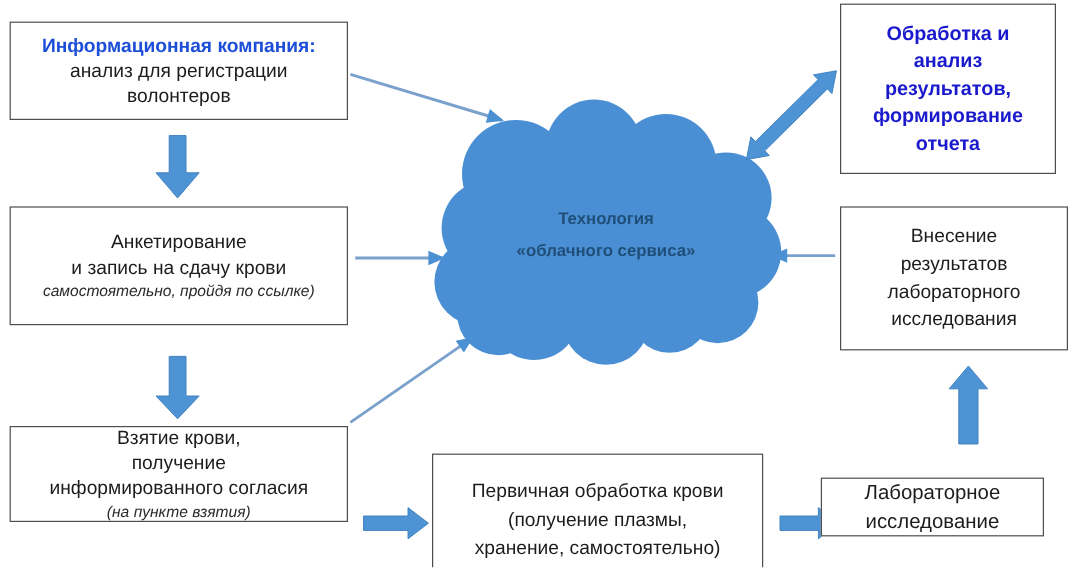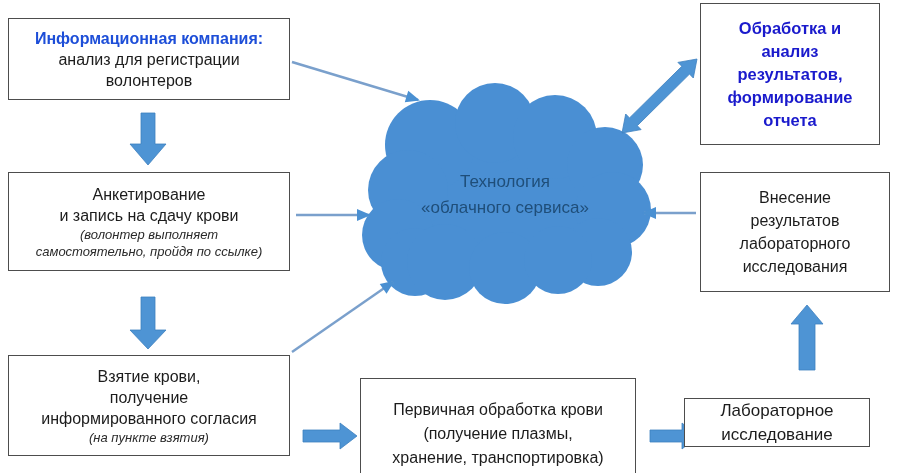--- a/index.html
+++ b/index.html
@@ -14,33 +14,33 @@
     display:flex; flex-direction:column; justify-content:center; align-items:center;
     text-align:center; color:#1c1c1c; padding:4px 6px;
   }
   .line   { font-size:16px; line-height:21px; white-space:nowrap; }
   .note   { font-size:13px; line-height:17px; font-style:italic; color:#2a2a2a; white-space:nowrap; }
   .red-bold  { color:#1d4ed8; font-weight:bold; }
   .blue-bold { color:#1a1acc; font-weight:bold; }
 
   #box-info    { left:8px;   top:18px;  width:282px; height:82px;  }
   #box-quest   { left:8px;   top:172px; width:282px; height:99px;  }
-  #box-blood   { left:8px;   top:355px; width:282px; height:101px; }
+  #box-blood   { left:8px;   top:355px; width:282px; height:80px; }
   #box-report  { left:700px; top:3px;   width:180px; height:142px; }
   #box-report .line { line-height:23px; font-size:16.5px; }
   #box-results { left:700px; top:172px; width:190px; height:120px; }
   #box-results .line { line-height:23px; }
   #box-primary { left:360px; top:378px; width:276px; height:112px;  }
   #box-primary .line { line-height:24px; }
   #box-lab     { left:684px; top:398px; width:186px; height:49px;  }
   #box-lab .line { line-height:24px; font-size:17px; }
 
   .cloud-label {
     position:absolute; left:385px; top:169px; width:240px;
-    text-align:center; font-weight:normal; font-size:17px; line-height:26px;
+    text-align:center; font-weight:bold; font-size:14px; line-height:26px;
     color:#1f4e79;
   }
   .thin-arrow  { stroke:#7aa0cc; stroke-width:2.4; fill:none; }
   .block-arrow { fill:#4e94d4; stroke:#3d80bf; stroke-width:0.8; }
   .cloud-part  { fill:#4a8fd3; }
 </style>
 </head>
 <body>
 
 <div class="stage">
@@ -88,21 +88,20 @@
 
   <div class="box" id="box-info">
     <div class="line red-bold">Информационная компания:</div>
     <div class="line">анализ для регистрации</div>
     <div class="line">волонтеров</div>
   </div>
 
   <div class="box" id="box-quest">
     <div class="line">Анкетирование</div>
     <div class="line">и запись на сдачу крови</div>
-    <div class="note">(волонтер выполняет</div>
     <div class="note">самостоятельно, пройдя по ссылке)</div>
   </div>
 
   <div class="box" id="box-blood">
     <div class="line">Взятие крови,</div>
     <div class="line">получение</div>
     <div class="line">информированного согласия</div>
     <div class="note">(на пункте взятия)</div>
   </div>
 
@@ -117,21 +116,21 @@
   <div class="box" id="box-results">
     <div class="line">Внесение</div>
     <div class="line">результатов</div>
     <div class="line">лабораторного</div>
     <div class="line">исследования</div>
   </div>
 
   <div class="box" id="box-primary">
     <div class="line">Первичная обработка крови</div>
     <div class="line">(получение плазмы,</div>
-    <div class="line">хранение, транспортировка)</div>
+    <div class="line">хранение, самостоятельно)</div>
   </div>
 
   <div class="box" id="box-lab">
     <div class="line">Лабораторное</div>
     <div class="line">исследование</div>
   </div>
 
 </div>
 
 </body></html>

